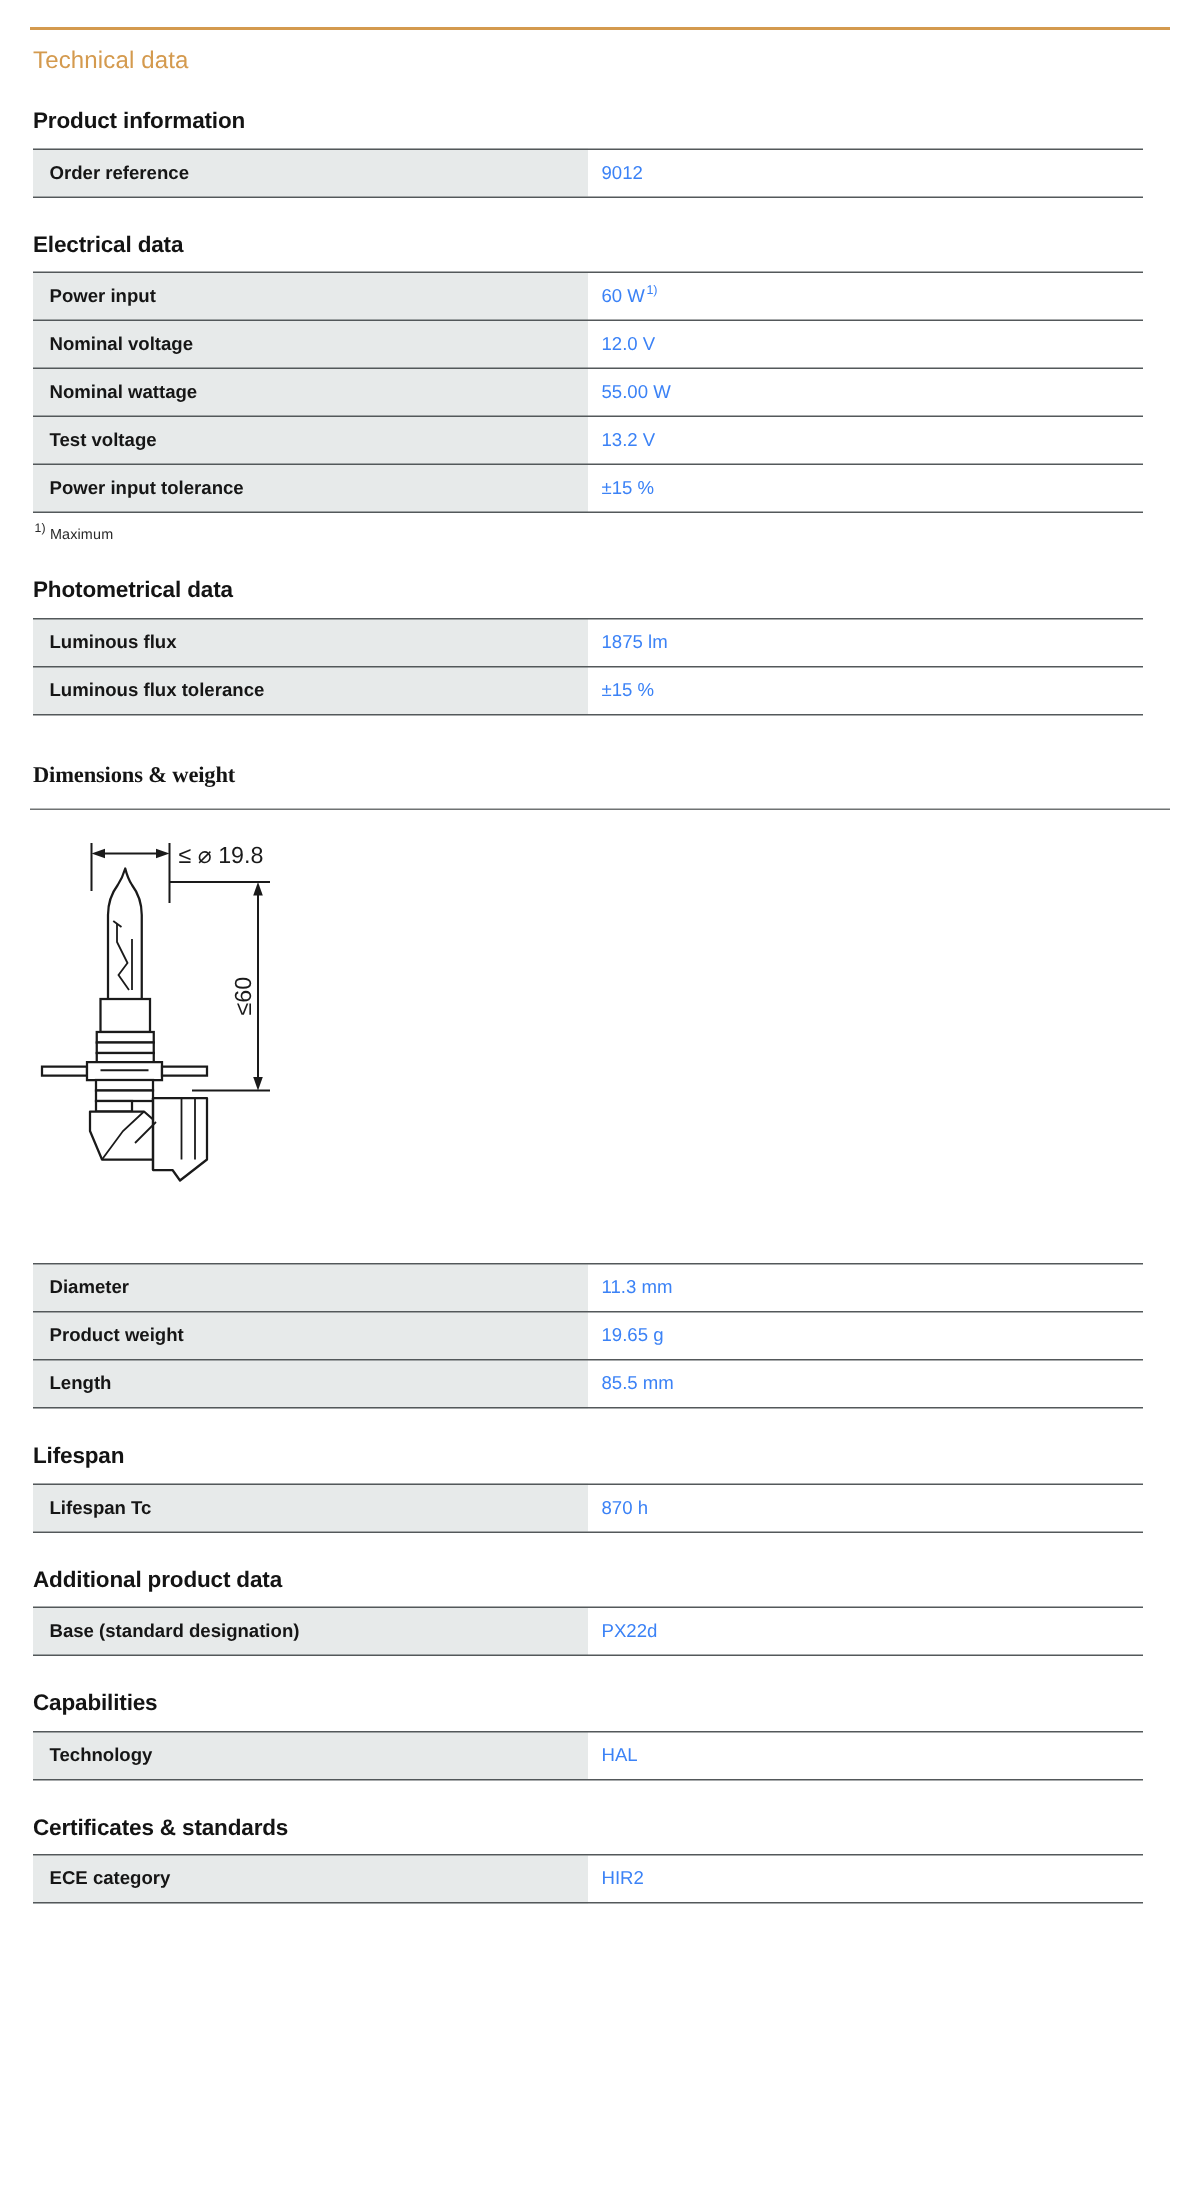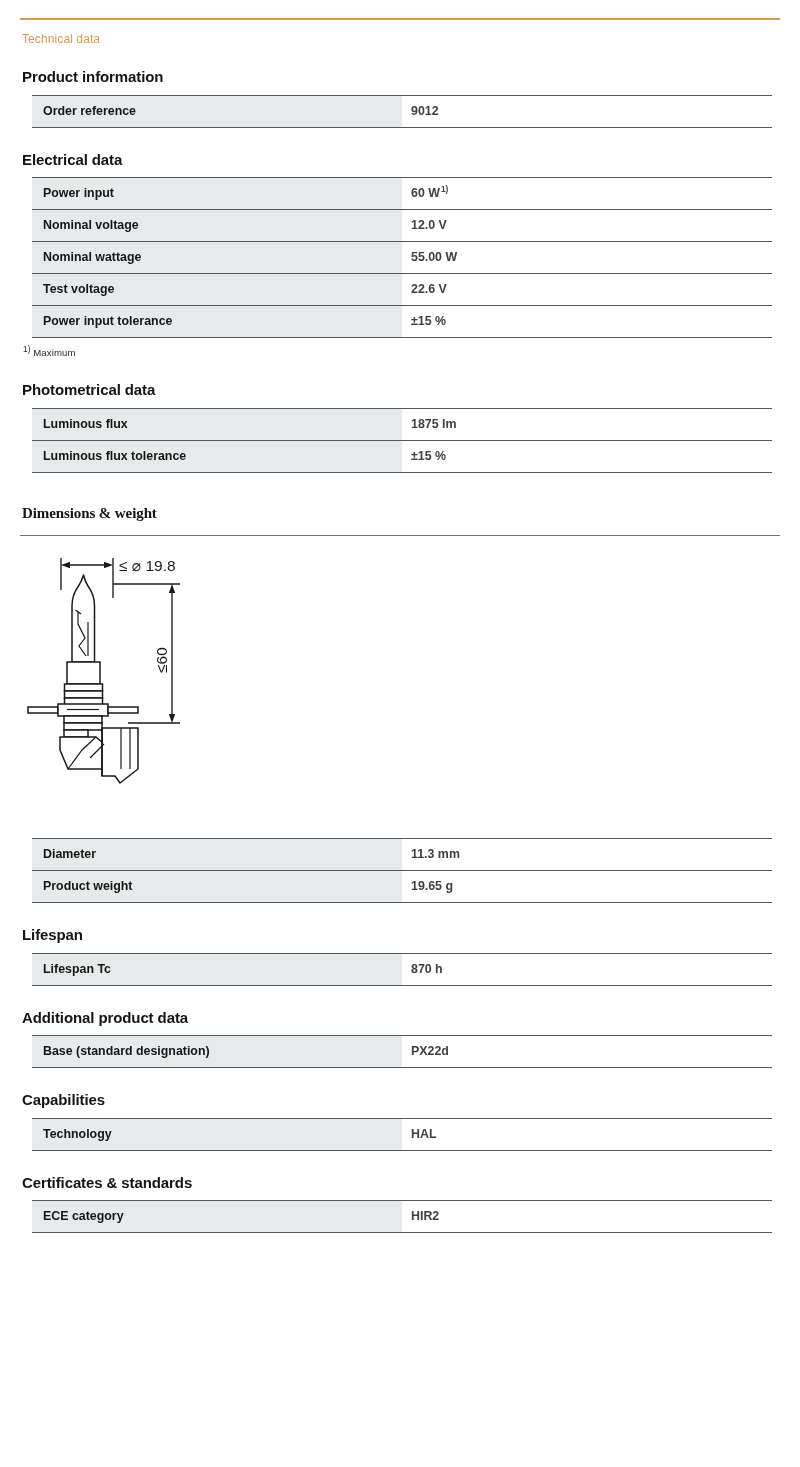--- a/index.html
+++ b/index.html
@@ -18,21 +18,21 @@
 
   
   .accent-rule {
     height: 2px;
     background: #d49a4e;
     margin: 18px 0 0 0;
     width: 760px;
   }
   .accent-title {
     color: #d49a4e;
-    font-size: 12px;
+    font-size: 16px;
     line-height: 1;
     padding: 13px 0 0 2px;
     letter-spacing: .1px;
   }
 
   
   .sect-h {
     font-size: 15px;
     font-weight: bold;
     color: #141414;
@@ -45,43 +45,43 @@
   
   .wide-rule {
     width: 760px;
     height: 0;
     border-top: 1.6px solid #6f7273;
   }
 
   
   .spec-table {
     width: 740px;
-    margin-left: 12px;
+    margin-left: 2px;
     border-collapse: collapse;
     table-layout: fixed;
   }
   .spec-table tr { height: 32px; }
   .spec-table td {
     border-top: 1.5px solid #53585a;
     border-bottom: 1.5px solid #53585a;
     font-size: 12.4px;
     padding: 0 0 0 11px;
     vertical-align: middle;
     line-height: 1.2;
   }
   .spec-table td.k {
     width: 370px;
     background: #e7eaea;
     font-weight: bold;
     color: #161616;
   }
   .spec-table td.v {
     background: #ffffff;
-    font-weight: bold;
-    color: #404040;
+    font-weight: normal;
+    color: #3b82f6;
     padding-left: 9px;
   }
   .spec-table td.v sup {
     font-size: 8.4px;
     vertical-align: super;
     line-height: 0;
     margin-left: 1px;
   }
 
   
@@ -130,21 +130,21 @@
     <tr>
       <td class="k">Nominal voltage</td>
       <td class="v">12.0 V</td>
     </tr>
     <tr>
       <td class="k">Nominal wattage</td>
       <td class="v">55.00 W</td>
     </tr>
     <tr>
       <td class="k">Test voltage</td>
-      <td class="v">22.6 V</td>
+      <td class="v">13.2 V</td>
     </tr>
     <tr>
       <td class="k">Power input tolerance</td>
       <td class="v">±15 %</td>
     </tr>
   </tbody>
     </table>
   <div class="footnote"><sup>1)</sup> <span>Maximum</span></div>
 
   <div class="sect-h">Photometrical data</div>
@@ -239,20 +239,24 @@
   <table class="spec-table">
       <tbody>
     <tr>
       <td class="k">Diameter</td>
       <td class="v">11.3 mm</td>
     </tr>
     <tr>
       <td class="k">Product weight</td>
       <td class="v">19.65 g</td>
     </tr>
+    <tr>
+      <td class="k">Length</td>
+      <td class="v">85.5 mm</td>
+    </tr>
   </tbody>
     </table>
 
   <div class="sect-h">Lifespan</div>
   <table class="spec-table">
       <tbody>
     <tr>
       <td class="k">Lifespan Tc</td>
       <td class="v">870 h</td>
     </tr>

